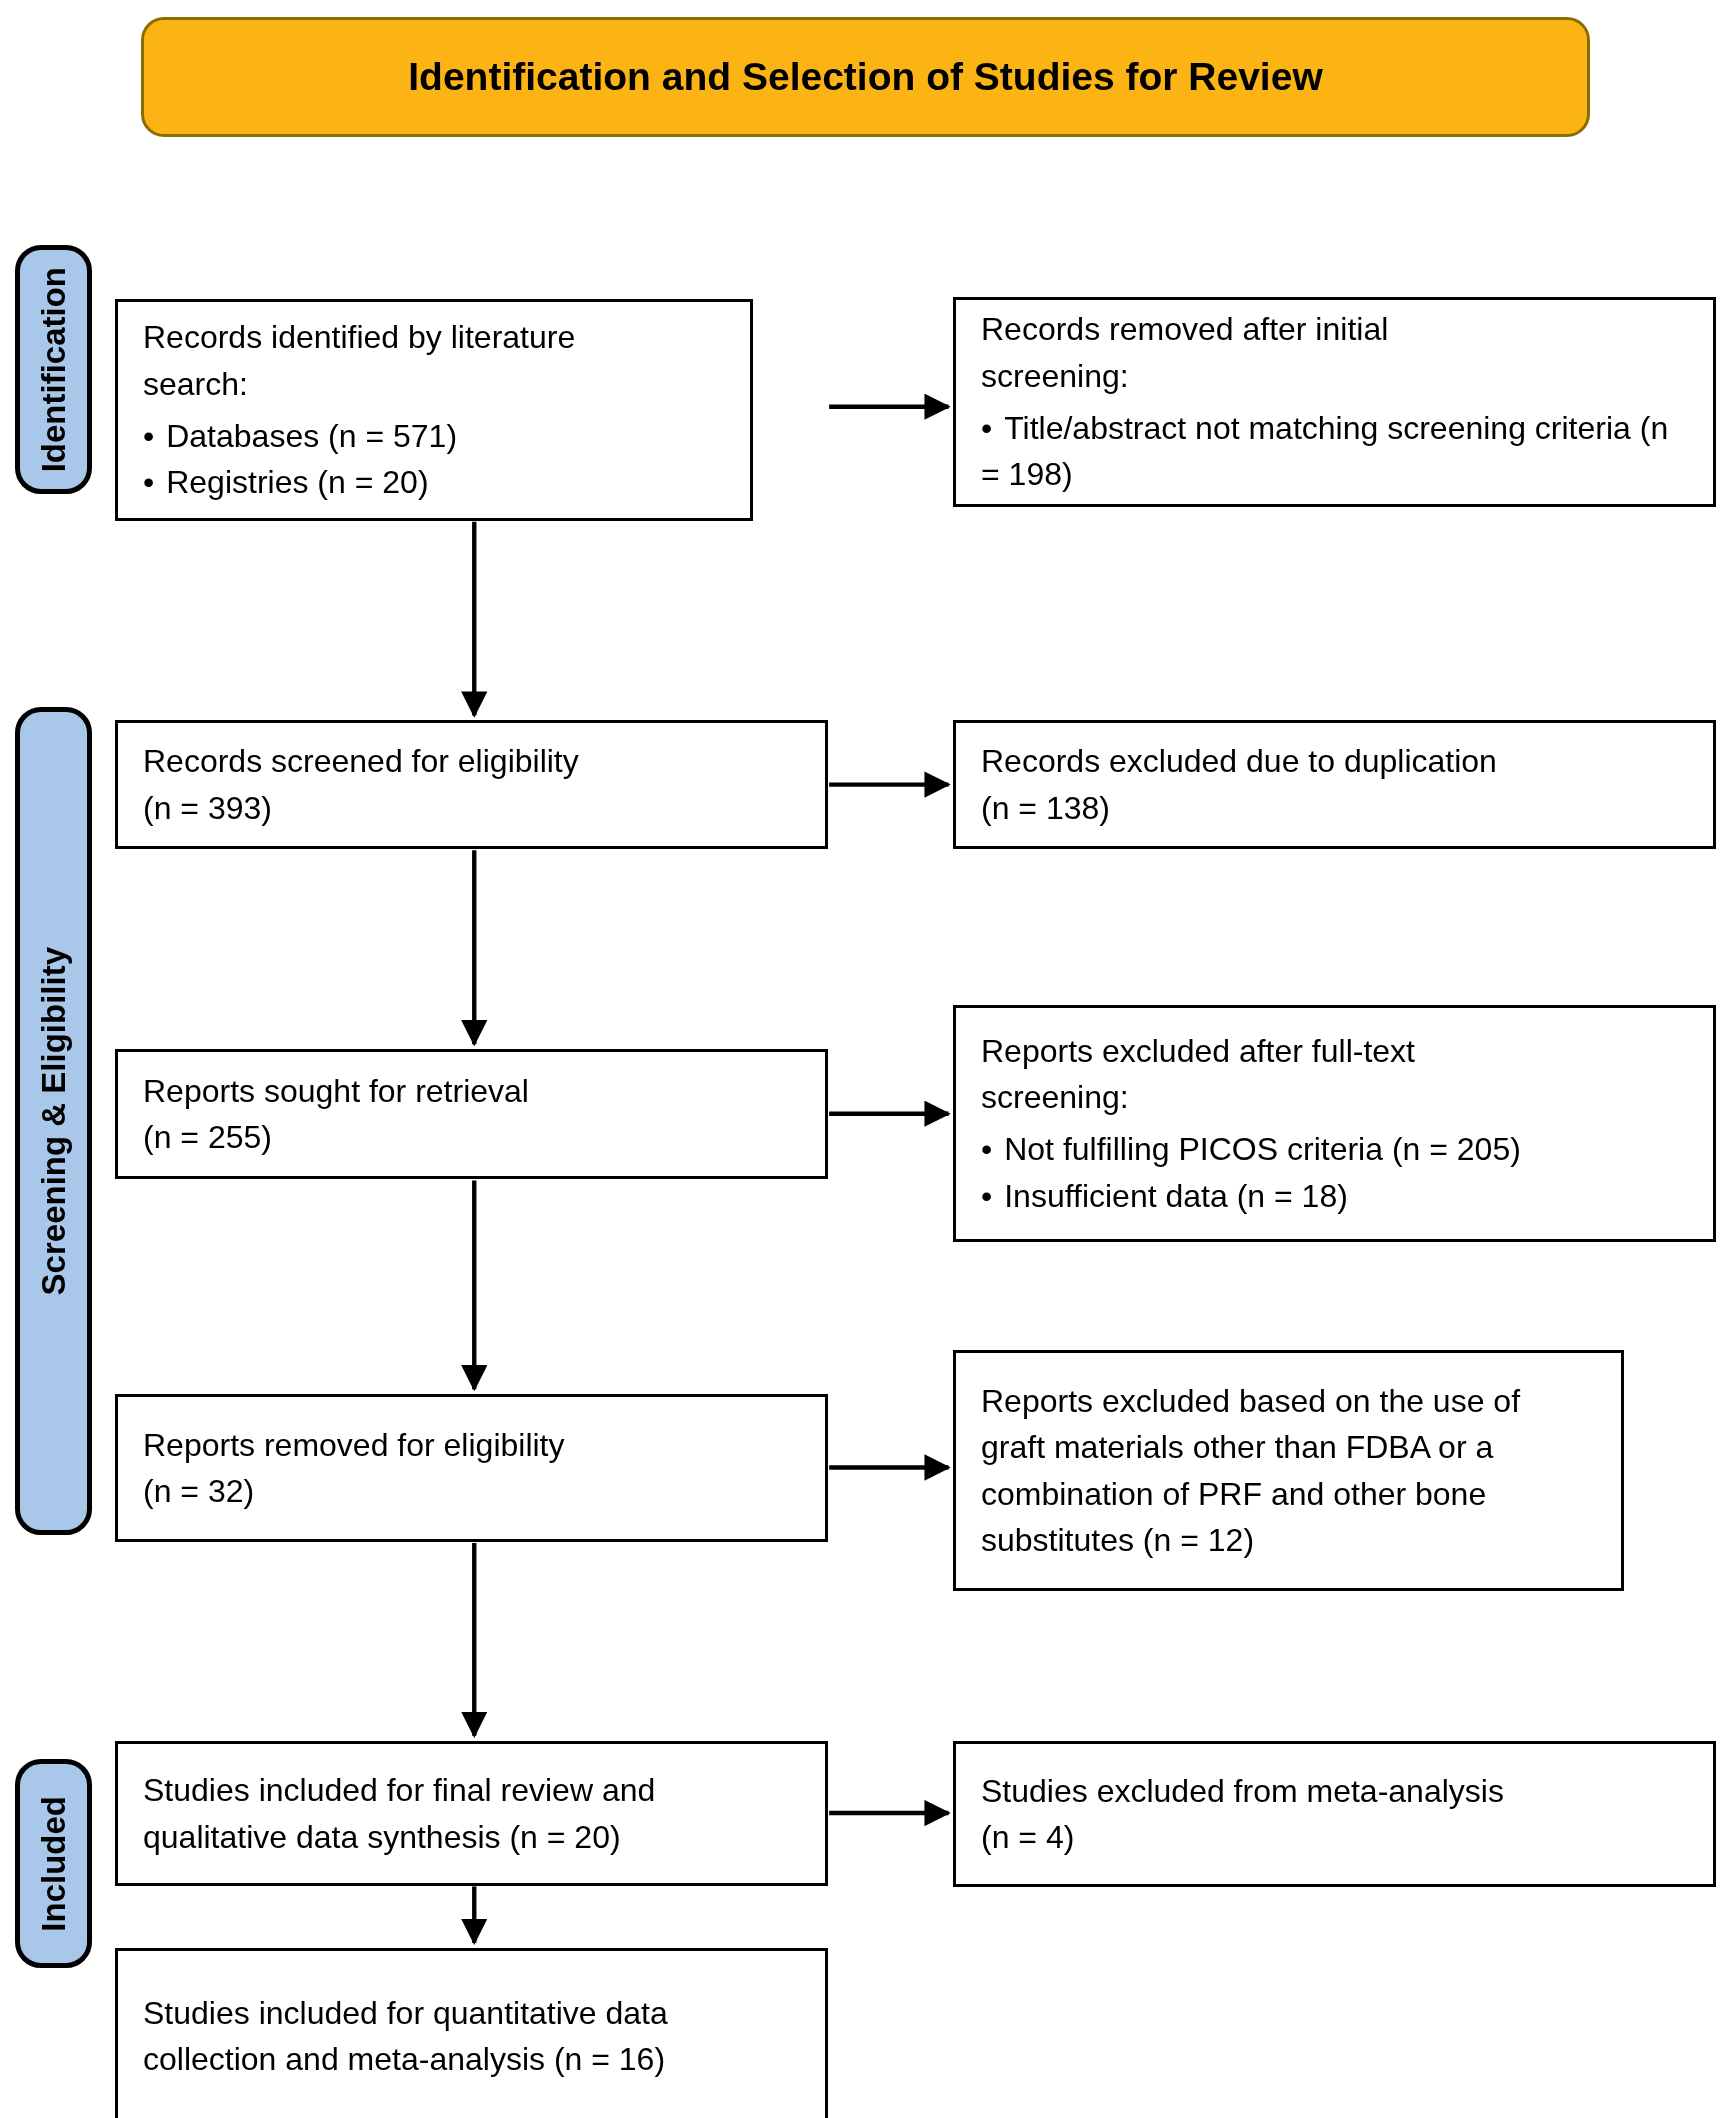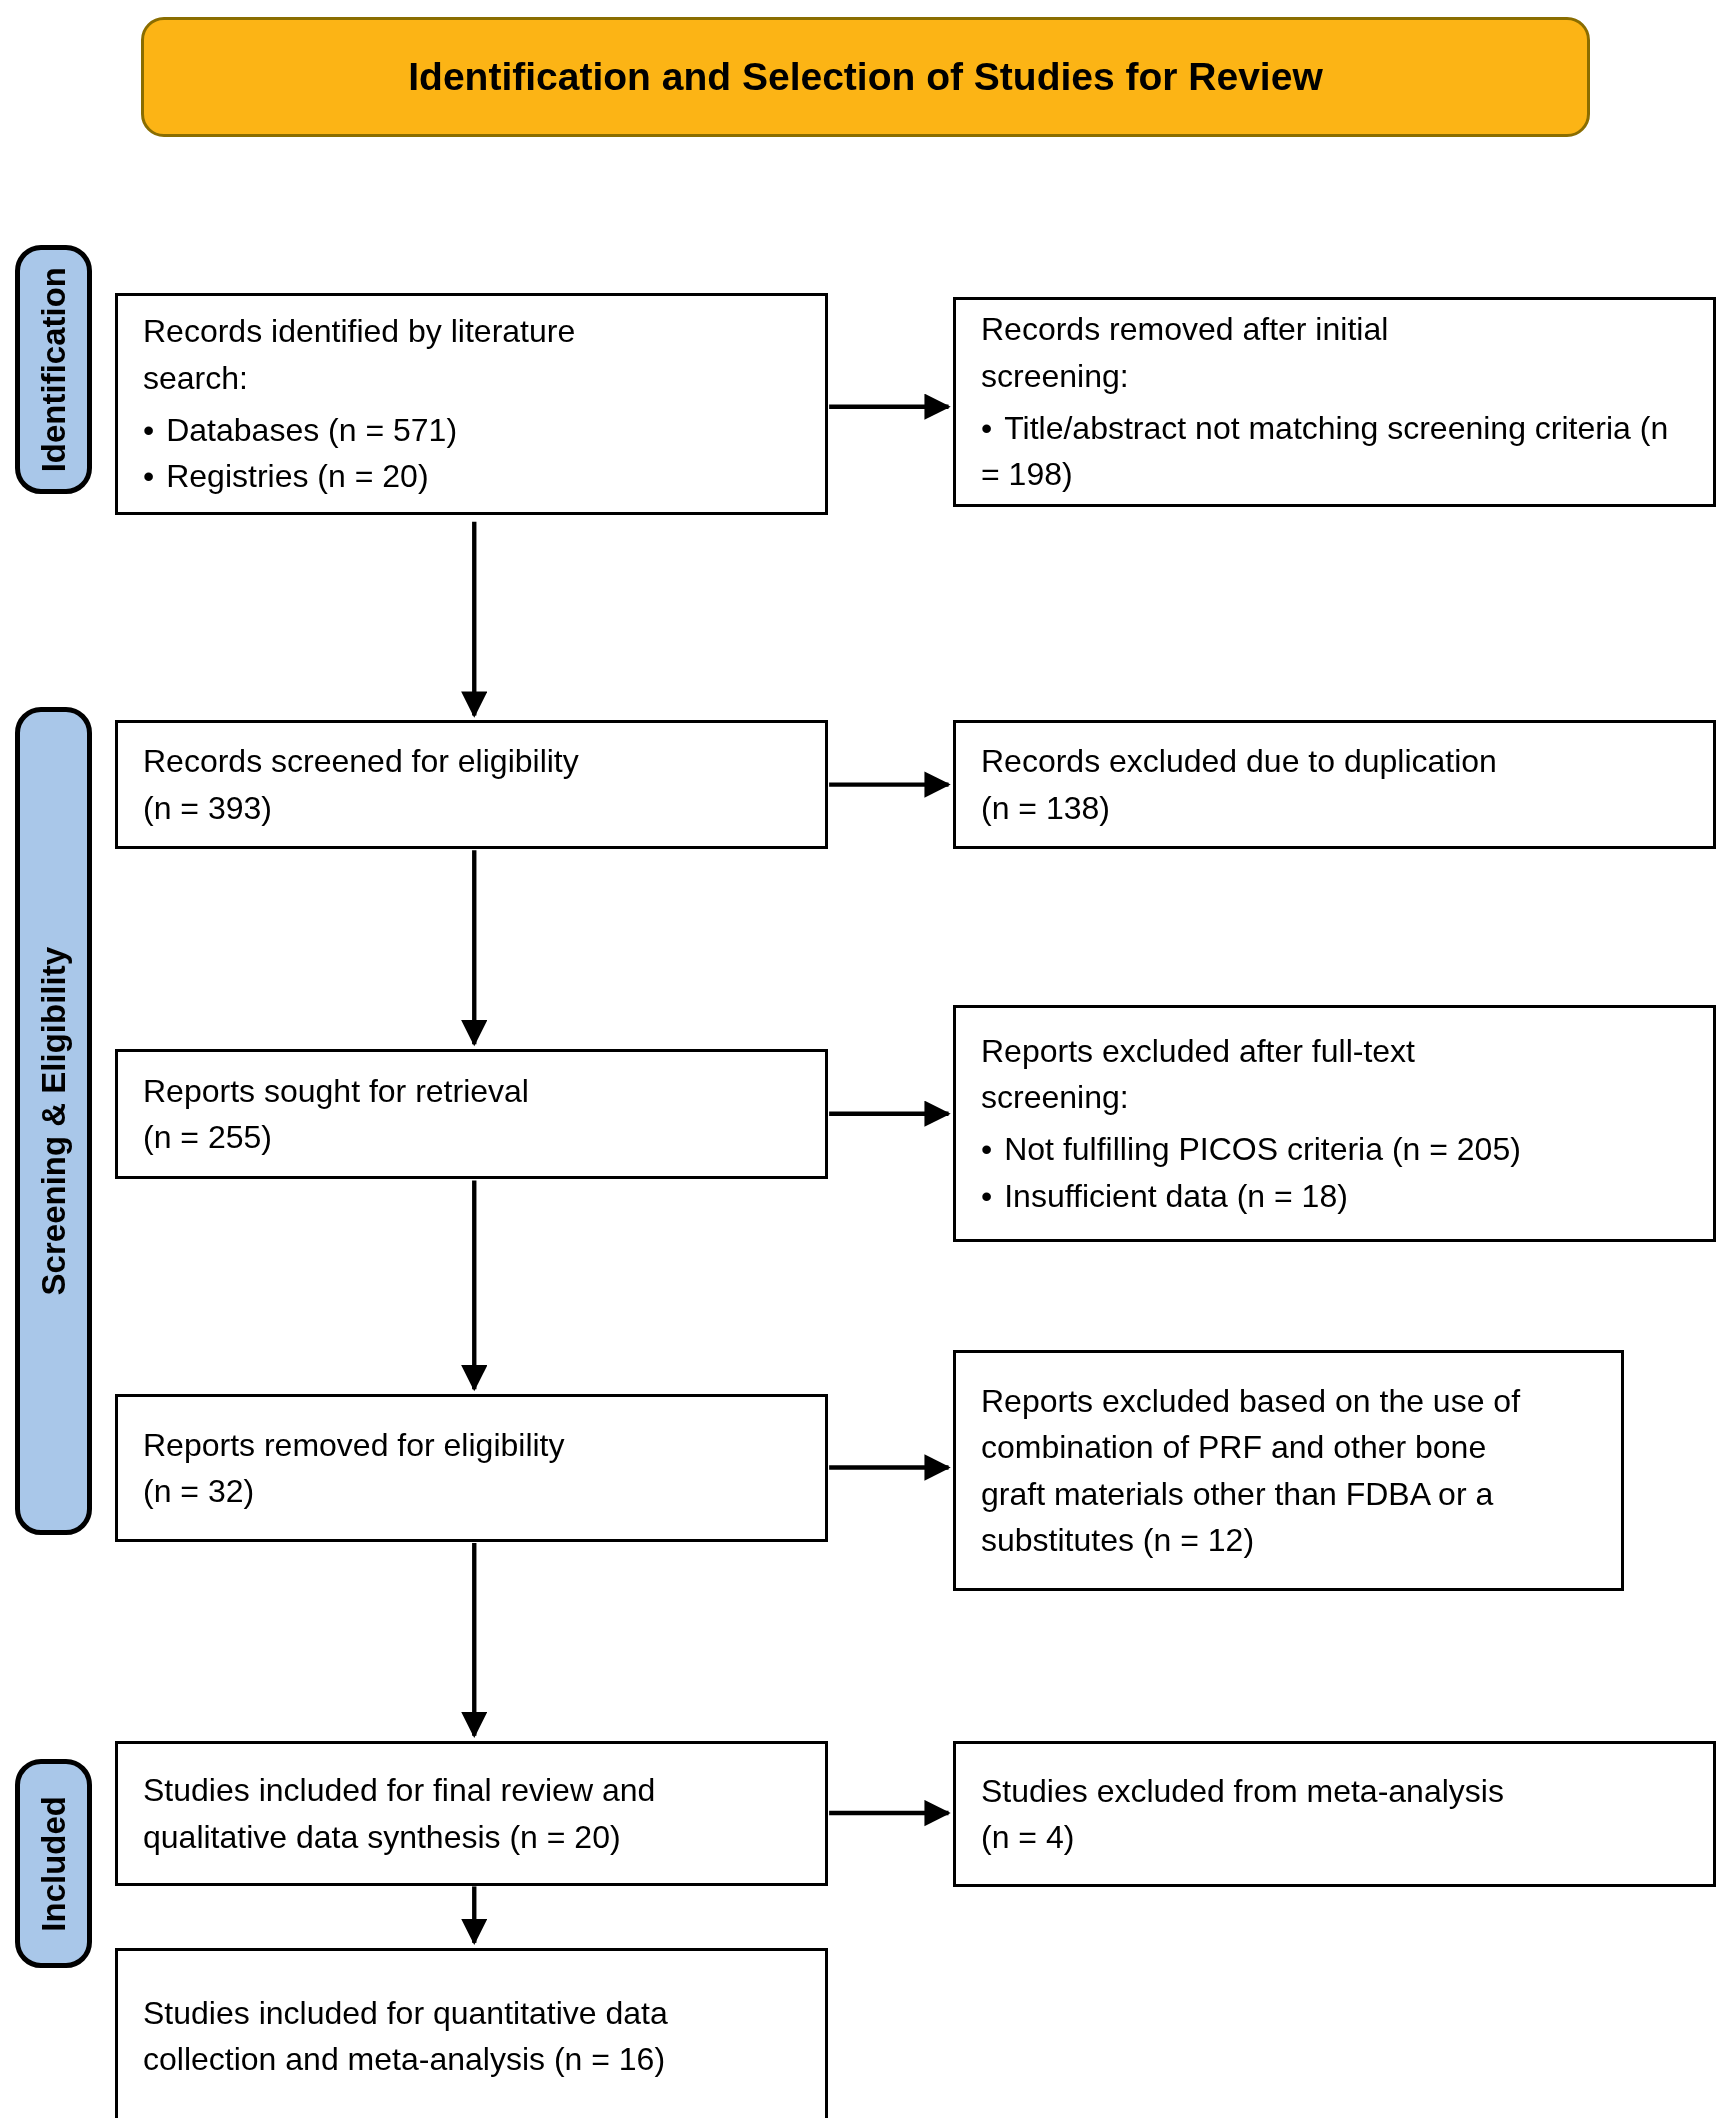--- a/index.html
+++ b/index.html
@@ -30,21 +30,21 @@
   .box{
     position:absolute;background:#fff;border:3.8px solid #000;box-sizing:border-box;
     display:flex;flex-direction:column;justify-content:center;
     padding:7.7px 25px;font-size:32px;line-height:1.45;
   }
   .box .line{white-space:nowrap;}
   .box .bullets{margin-top:5.5px;}
   .bullet-item{}
   .bullet-marker{margin-right:12px;}
   .bullet-text{}
-  #box-l1{left:115px;top:293px;width:713px;height:222px;}
+  #box-l1{left:115px;top:299px;width:638px;height:222px;}
   #box-l2{left:115px;top:720px;width:713px;height:129px;}
   #box-l3{left:115px;top:1049px;width:713px;height:130px;}
   #box-l4{left:115px;top:1394px;width:713px;height:148px;}
   #box-l5{left:115px;top:1741px;width:713px;height:145px;}
   #box-l6{left:115px;top:1948px;width:713px;height:176px;}
   #box-r1{left:953px;top:297px;width:763px;height:210px;}
   #box-r2{left:953px;top:720px;width:763px;height:129px;}
   #box-r3{left:953px;top:1005px;width:763px;height:237px;}
   #box-r4{left:953px;top:1350px;width:671px;height:241px;}
   #box-r5{left:953px;top:1741px;width:763px;height:146px;}
@@ -122,22 +122,22 @@
     <div class="line">Reports excluded after full-text</div>
     <div class="line">screening:</div>
     <div class="bullets">
       <div class="bullet-item"><span class="bullet-marker">•</span><span class="bullet-text">Not fulfilling PICOS criteria (n = 205)</span></div>
       <div class="bullet-item"><span class="bullet-marker">•</span><span class="bullet-text">Insufficient data (n = 18)</span></div>
     </div>
   </div>
 
   <div class="box" id="box-r4">
     <div class="line">Reports excluded based on the use of</div>
+    <div class="line">graft materials other than FDBA or a</div>
     <div class="line">combination of PRF and other bone</div>
-    <div class="line">graft materials other than FDBA or a</div>
     <div class="line">substitutes (n = 12)</div>
   </div>
 
   <div class="box" id="box-r5">
     <div class="line">Studies excluded from meta-analysis</div>
     <div class="line">(n = 4)</div>
   </div>
 
   <svg class="arrows" viewBox="0 0 3159 3868" xmlns="http://www.w3.org/2000/svg">
     <defs>

